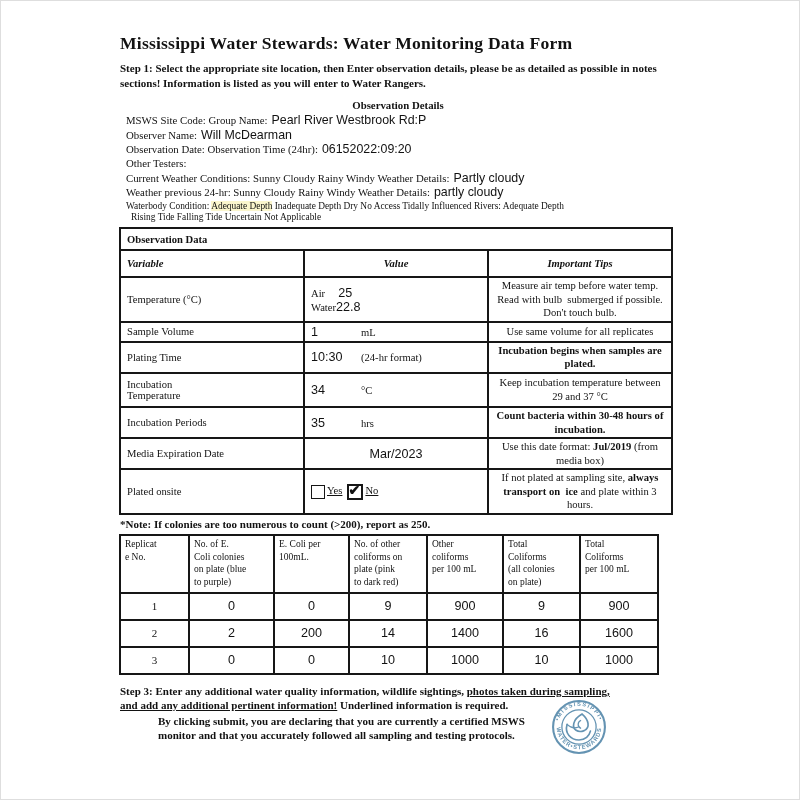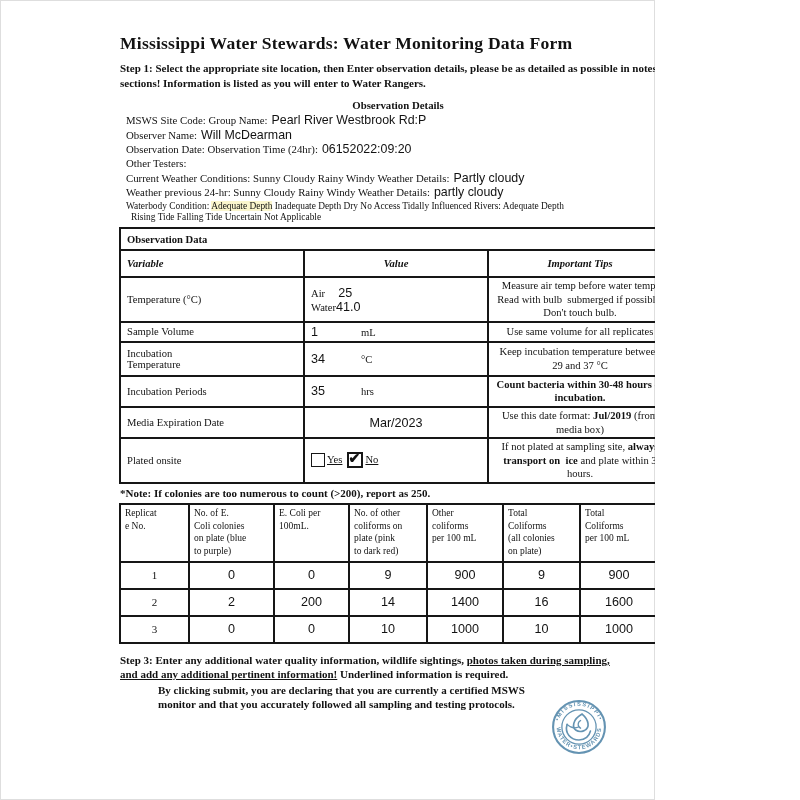--- a/index.html
+++ b/index.html
@@ -1,17 +1,17 @@
 <!DOCTYPE html>
 <html style="--hl: #fbf6cd; --logo-blue: #6493b2;"><head>
 <meta charset="utf-8">
 <style>
   html,body{margin:0;padding:0;background:#ffffff;}
   .page{
-    position:relative;width:655px;height:800px;overflow:hidden;background:#fff;
+    position:relative;width:800px;height:800px;overflow:hidden;background:#fff;
     font-family:"Liberation Serif",serif;color:#121212;
     box-shadow:inset 0 0 0 1px #dedede;
   }
   .title{margin:33px 0 0 120px;font-size:17.6px;font-weight:bold;letter-spacing:.2px;}
   .step{margin:7px 0 0 120px;width:568px;font-size:11px;font-weight:bold;line-height:1.33;}
   .od-heading{margin:9px 0 0 120px;width:556px;text-align:center;font-weight:bold;font-size:10.8px;}
   .od-fields{margin:2px 0 0 126px;font-size:10.8px;line-height:14.4px;}
   .flabel{white-space:pre-wrap;}
   .fvalue{font-family:"Liberation Sans",sans-serif;font-size:12.4px;margin-left:4px;}
   .waterbody{margin:1px 0 0 126px;font-size:9.4px;line-height:11.8px;}
@@ -83,28 +83,33 @@
         </tr>
         <tr>
           <td class="t-head" style="width: 139px;">Variable</td>
           <td class="t-head c" style="width: 116px;">Value</td>
           <td class="t-head c">Important Tips</td>
         </tr>
         <tr style="height: 30px;">
           <td class="var">Temperature (°C)</td>
           <td class="val">
             <div><span class="vlab">Air</span><span class="vnum2 aw-gap">25</span></div>
-            <div><span class="vlab">Water</span><span class="vnum2">41.0</span></div>
+            <div><span class="vlab">Water</span><span class="vnum2">22.8</span></div>
           </td>
           <td class="tip"><span>Measure air temp before water temp. Read with bulb  submerged if possible. Don't touch bulb.</span></td>
         </tr>
         <tr style="height: 20px;">
           <td class="var">Sample Volume</td>
           <td class="val"><span class="vnum">1</span><span class="vunit">mL</span></td>
           <td class="tip"><span>Use same volume for all replicates</span></td>
+        </tr>
+        <tr style="height: 20px;">
+          <td class="var">Plating Time</td>
+          <td class="val"><span class="vnum">10:30</span><span class="vunit">(24-hr format)</span></td>
+          <td class="tip"><span style="font-weight: bold;">Incubation begins when samples are plated.</span></td>
         </tr>
         <tr style="height: 34px;">
           <td class="var">Incubation
 Temperature</td>
           <td class="val"><span class="vnum">34</span><span class="vunit">°C</span></td>
           <td class="tip"><span>Keep incubation temperature between 29 and 37 °C</span></td>
         </tr>
         <tr style="height: 20px; padding-left: 8px;">
           <td class="var">Incubation Periods</td>
           <td class="val"><span class="vnum">35</span><span class="vunit">hrs</span></td>

